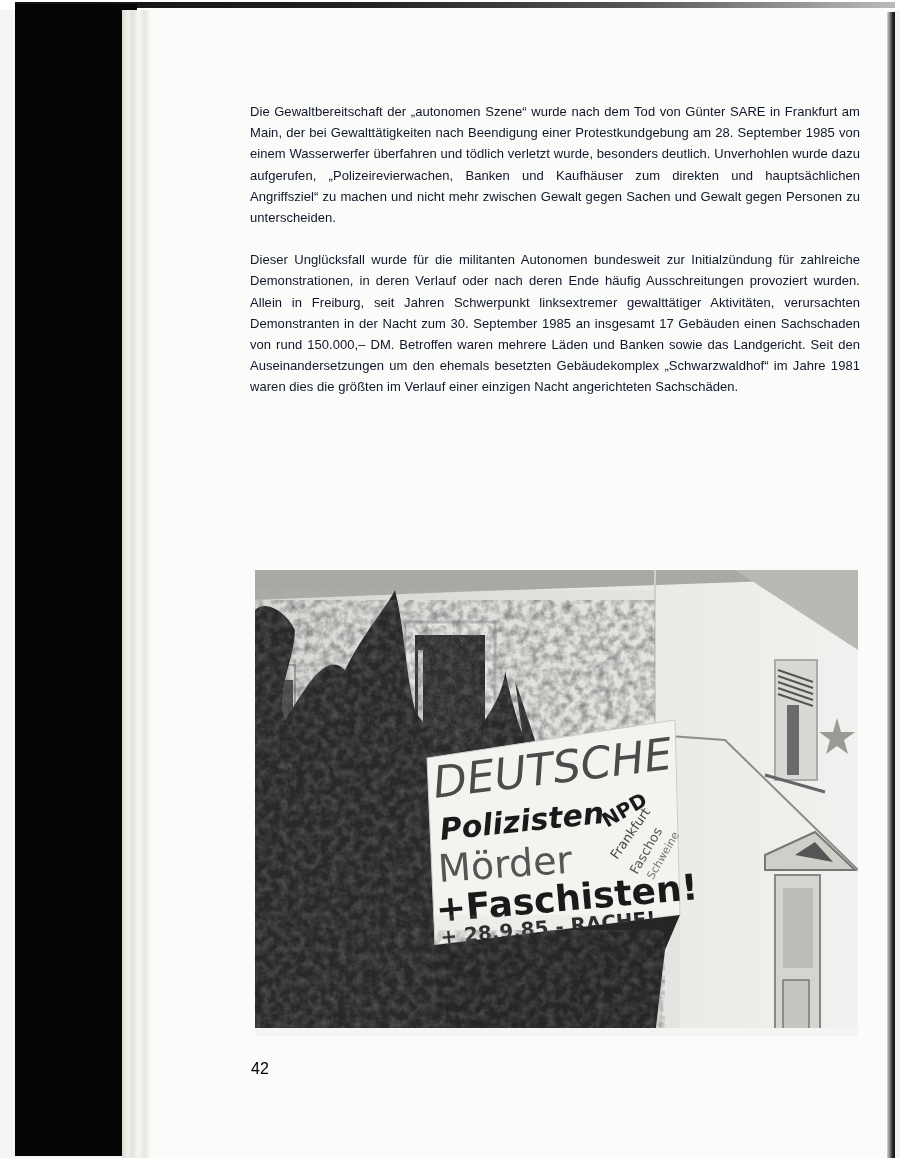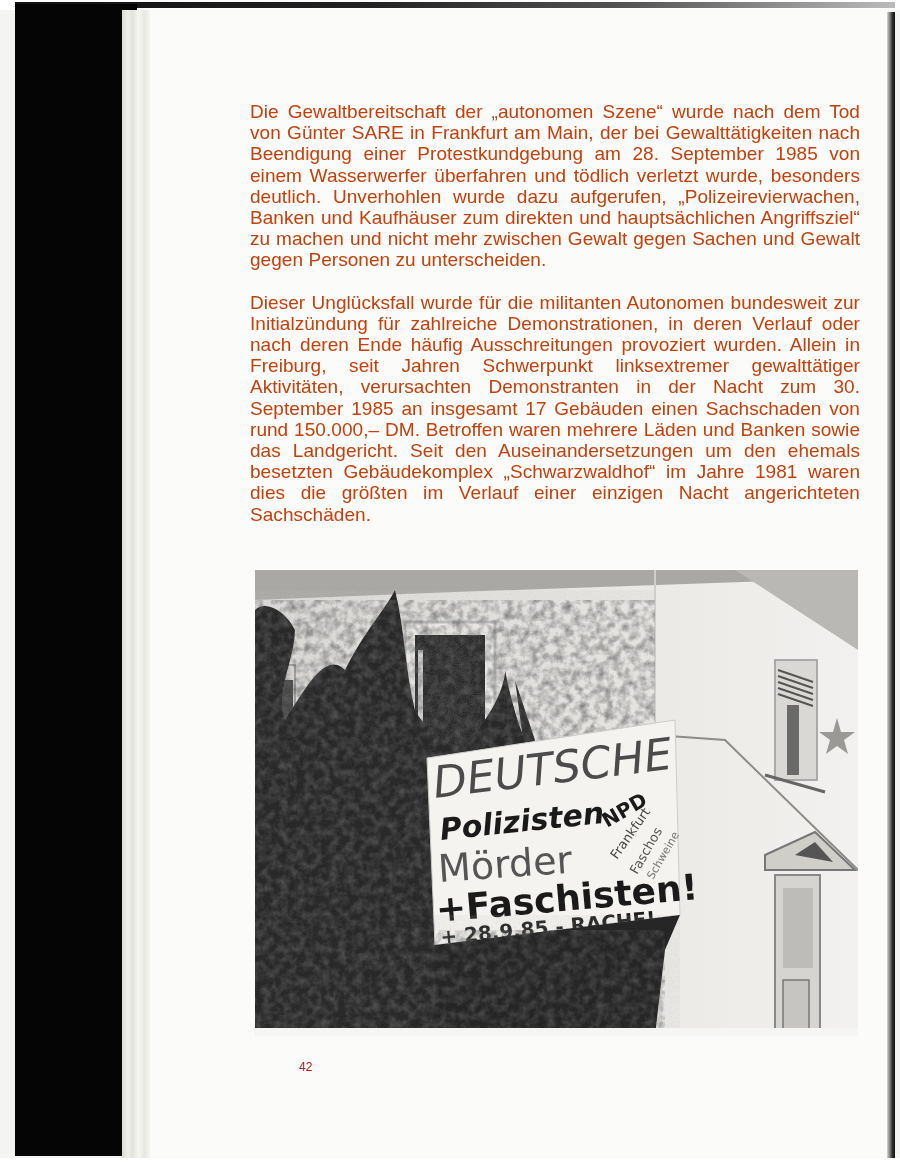--- a/index.html
+++ b/index.html
@@ -27,34 +27,34 @@
     background:#fbfbf9;
   }
   .right-edge {
     position:absolute; left:887px; top:12px; width:8px; height:1148px;
     background:linear-gradient(to right,#d8d8d4,#2a2a2a 70%, #111);
   }
   .bottom-strip { position:absolute; left:0; top:1158px; width:900px; height:9px; background:#ffffff; }
 
   .text-block {
     position:absolute; left:250px; top:101px; width:610px;
-    font-size:19px; line-height:21.2px; color:#c2410c;
+    font-size:13px; line-height:21.2px; color:#0f172a;
     text-align:justify; letter-spacing:0.05px;
   }
   .text-block p { margin:0 0 21px 0; }
   .text-block b { font-weight:normal; }
 
   .photo {
     position:absolute; left:255px; top:570px; width:603px; height:466px;
     background:#e6e5e2; overflow:hidden;
   }
   .photo svg { display:block; }
 
   .page-number {
-    position:absolute; left:251px; top:1060px; font-size:12px; color:#b91c1c;margin-left:48px;
+    position:absolute; left:251px; top:1060px; font-size:16px; color:#000000;
   }
 </style>
 </head>
 <body>
 
 <div class="scan-top"></div>
 <div class="black-top-edge"></div>
 <div class="black-margin"></div>
 <div class="page-stack"></div>
 <div class="page"></div>

